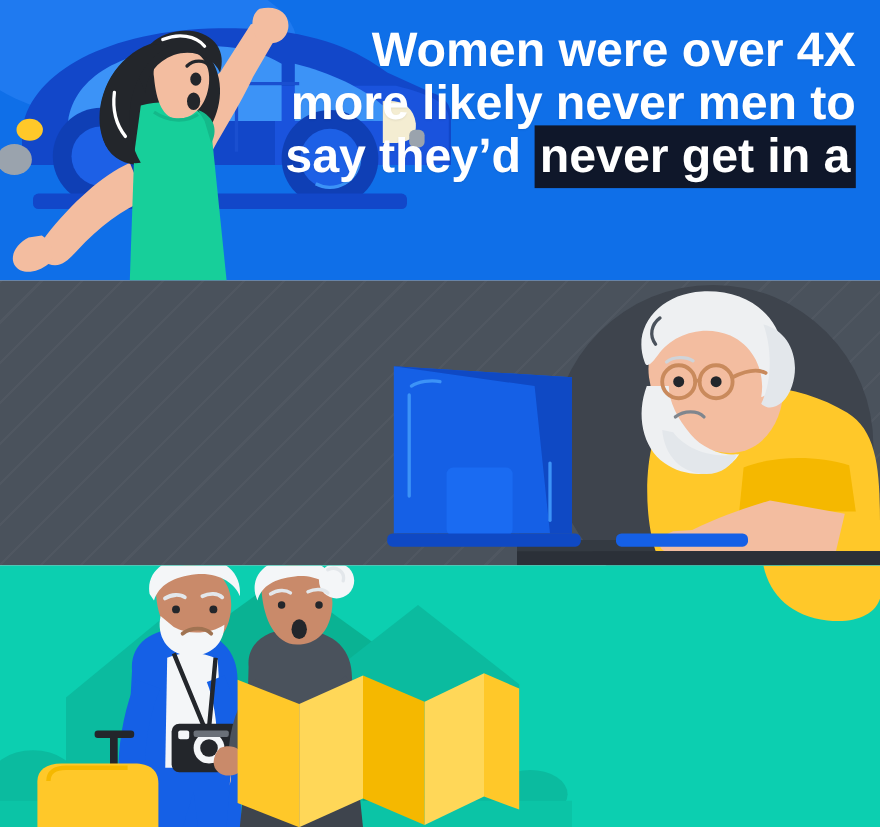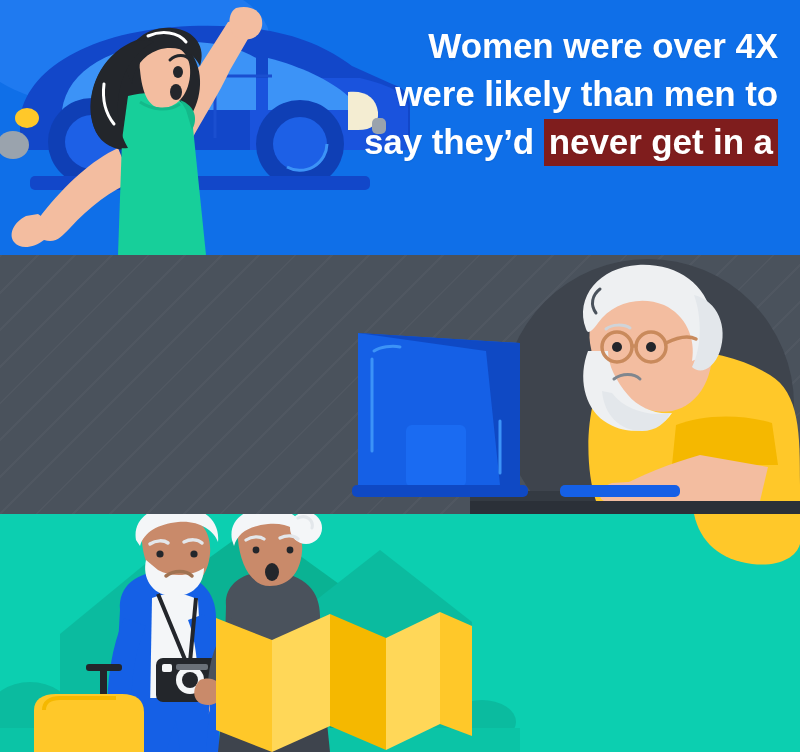--- a/index.html
+++ b/index.html
@@ -17,27 +17,27 @@
       rgba(255,255,255,0.030) 0px,
       rgba(255,255,255,0.030) 2px,
       rgba(0,0,0,0) 2px,
       rgba(0,0,0,0) 26px);}
 
   .art{position:absolute;inset:0;}
   .art svg{display:block;width:100%;height:100%;}
 
   .copy{position:absolute;z-index:6;}
   .line{display:block;white-space:nowrap;color:#ffffff;
-        font-weight:700;font-size:35px;line-height:48px;letter-spacing:-0.1px;}
+        font-weight:700;font-size:44px;line-height:48px;letter-spacing:-0.1px;}
   .line em{font-style:normal;padding:3px 5px 5px 5px;box-decoration-break:clone;
            -webkit-box-decoration-break:clone;}
 
   
   #copy-1{top:22px;right:22px;text-align:right;}
-  #copy-1 .line em{background:#7f1d1d;}
+  #copy-1 .line em{background:#0f172a;}
 
   .shadow-txt{text-shadow:0 1px 2px rgba(0,0,0,0.08);}
 </style>
 </head>
 <body>
 
 <div class="infographic">
 
   <section class="panel" id="panel-1" style="background: rgb(15, 111, 232);">
 
@@ -103,21 +103,21 @@
           <path d="M170 60 C176 54 186 54 190 60" stroke="#23262b" stroke-width="3" fill="none" stroke-linecap="round"></path>
           <ellipse cx="176" cy="92" rx="6" ry="8" fill="#23262b"></ellipse>
 
           <path d="M140 102 C152 110 168 112 180 104" stroke="#14b98a" stroke-width="3" fill="none"></path>
         </g>
       </svg>
     </div>
 
     <div class="copy shadow-txt" id="copy-1">
       <span class="line l1"><span>Women were over 4X</span></span>
-      <span class="line l2"><span>were likely than men to</span></span>
+      <span class="line l2"><span>more likely never men to</span></span>
       <span class="line l3"><span>say they’d </span><em>never get in a</em></span>
     </div>
   </section>
 
   <section class="panel" id="panel-2" style="background: rgb(74, 82, 92);">
     <div class="stripes"></div>
 
     <div class="art">
       <svg viewBox="0 0 800 259" preserveAspectRatio="none" aria-hidden="true">
 

